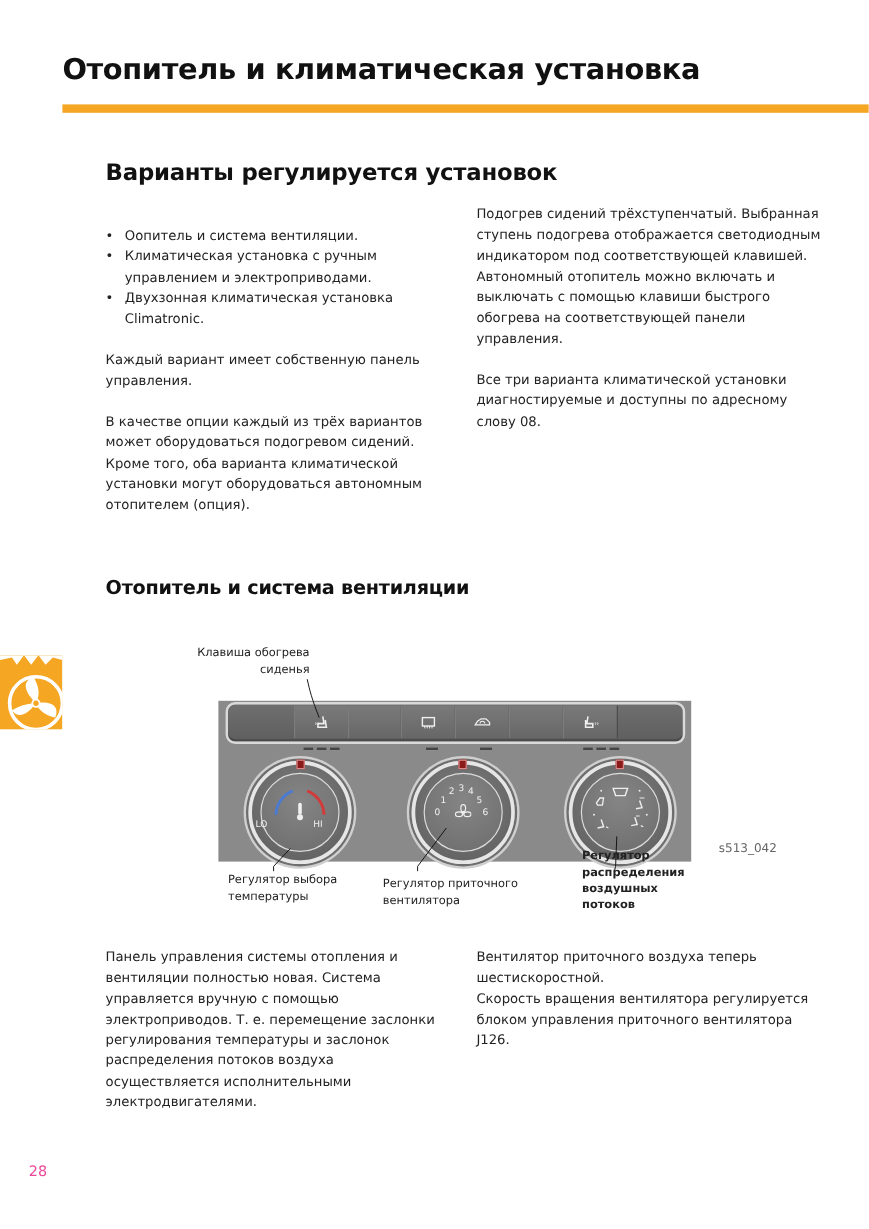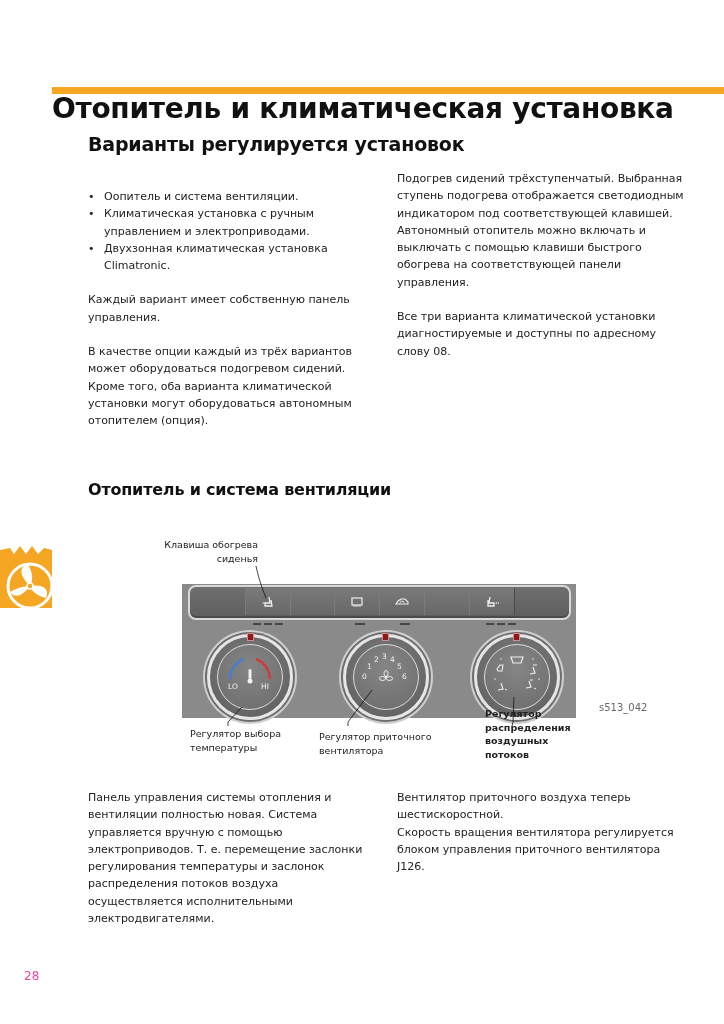--- a/index.html
+++ b/index.html
@@ -2,22 +2,22 @@
 <html><head>
   <meta charset="utf-8">
   <style>
     html, body { margin: 0; padding: 0; }
     body {
       width: 724px; height: 1024px; background: #ffffff; position: relative; overflow: hidden;
       font-family: "DejaVu Sans", sans-serif; color: #1a1a1a;
     }
     .abs { position: absolute; }
     .chapter-title {
-      left: 52px; top: 44px; font-size: 28px; font-weight: bold; letter-spacing: -0.3px; color: #111;
-      font-family: "DejaVu Sans", sans-serif; white-space: nowrap; margin-top: 48px;
+      left: 52px; top: 44px; font-size: 24px; font-weight: bold; letter-spacing: -0.3px; color: #111;
+      font-family: "DejaVu Sans", sans-serif; white-space: nowrap;
     }
     .chapter-rule { left: 52px; top: 87px; width: 672px; height: 7px; background: #f5a623; }
     .section-title {
       font-size: 19px; font-weight: bold; color: #111; white-space: nowrap; letter-spacing: -0.2px;
     }
     .sub-title {
       font-size: 16px; font-weight: bold; color: #111; white-space: nowrap; letter-spacing: -0.2px;
     }
     .txt { font-size: 11px; line-height: 17.3px; color: #222; }
     .txt p { margin: 0; }
@@ -132,21 +132,21 @@
 <div class="knob" style="left:207px; top:634px;">
   <div class="knob-inner"></div>
   <svg style="position:absolute; left:0; top:0;" width="80" height="80" viewBox="0 0 80 80">
     <path d="M20 42 A22 22 0 0 1 34 22" fill="none" stroke="#4a7bd1" stroke-width="2.5"></path>
     <path d="M46 22 A22 22 0 0 1 60 42" fill="none" stroke="#d23b3b" stroke-width="2.5"></path>
     <g>
         <rect x="38.5" y="32" width="3" height="10" rx="1.5" fill="#f0f0f0"></rect>
         <circle cx="40" cy="44" r="2.5" fill="#f0f0f0"></circle>
       </g>
   </svg>
-  <span class="knob-label" style="left:18px; top:45px;">LO</span>
+  <span class="knob-label" style="left:3px; top:45px;">LO</span>
   <span class="knob-label" style="left:51px; top:45px;">HI</span>
 </div>
 <div class="abs marker" style="left:247px; top:633px;"></div>
 
 <div class="knob" style="left:343px; top:634px;">
   <div class="knob-inner"></div>
   <span class="knob-label" style="left:16px; top:35px;">0</span>
   <span class="knob-label" style="left:21px; top:25px;">1</span>
   <span class="knob-label" style="left:28px; top:18px;">2</span>
   <span class="knob-label" style="left:36px; top:15px;">3</span>

